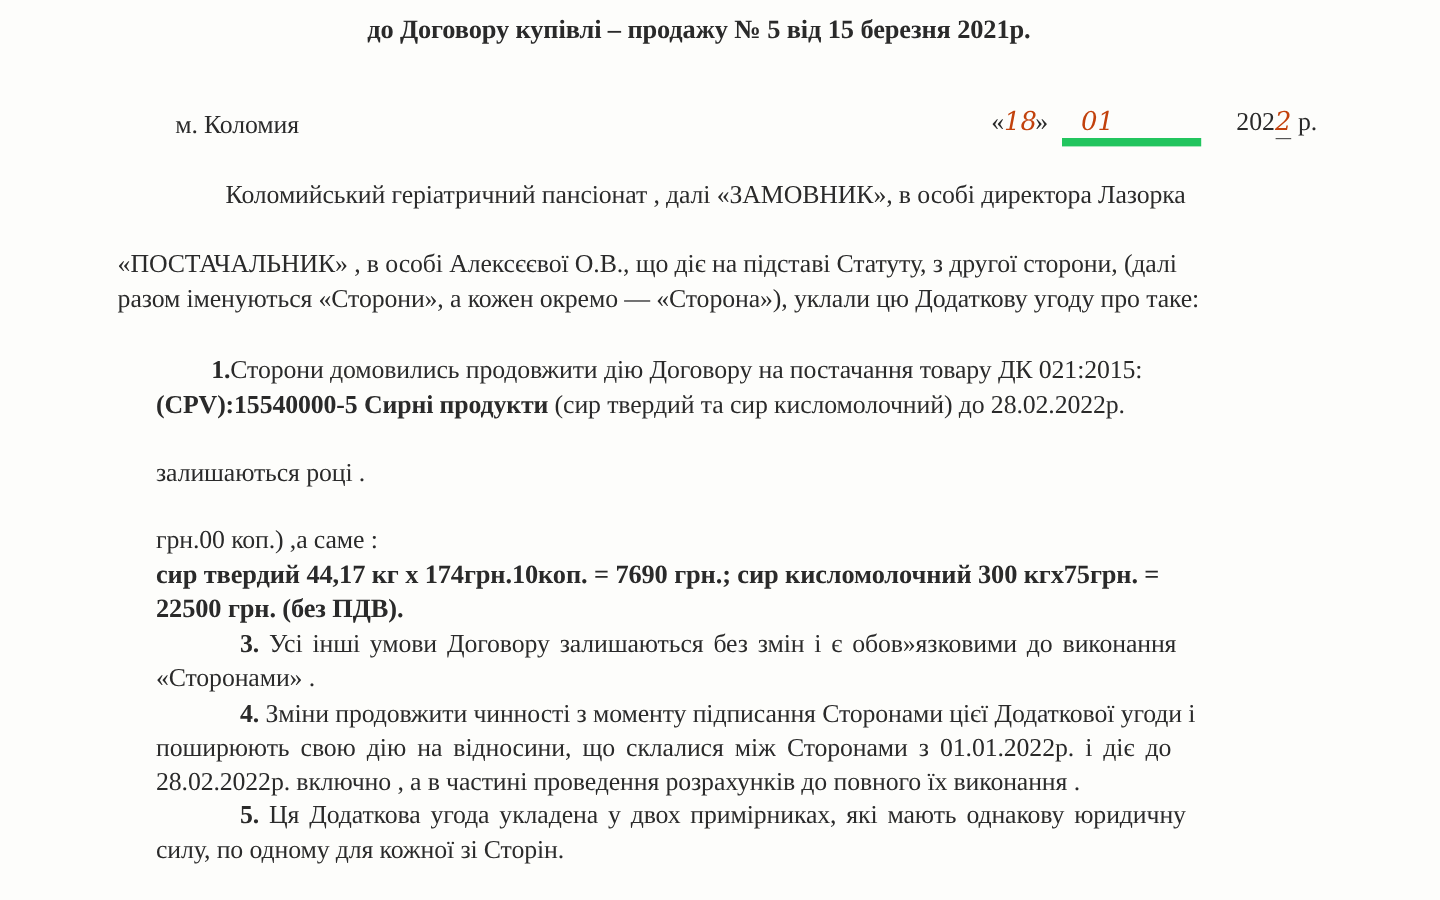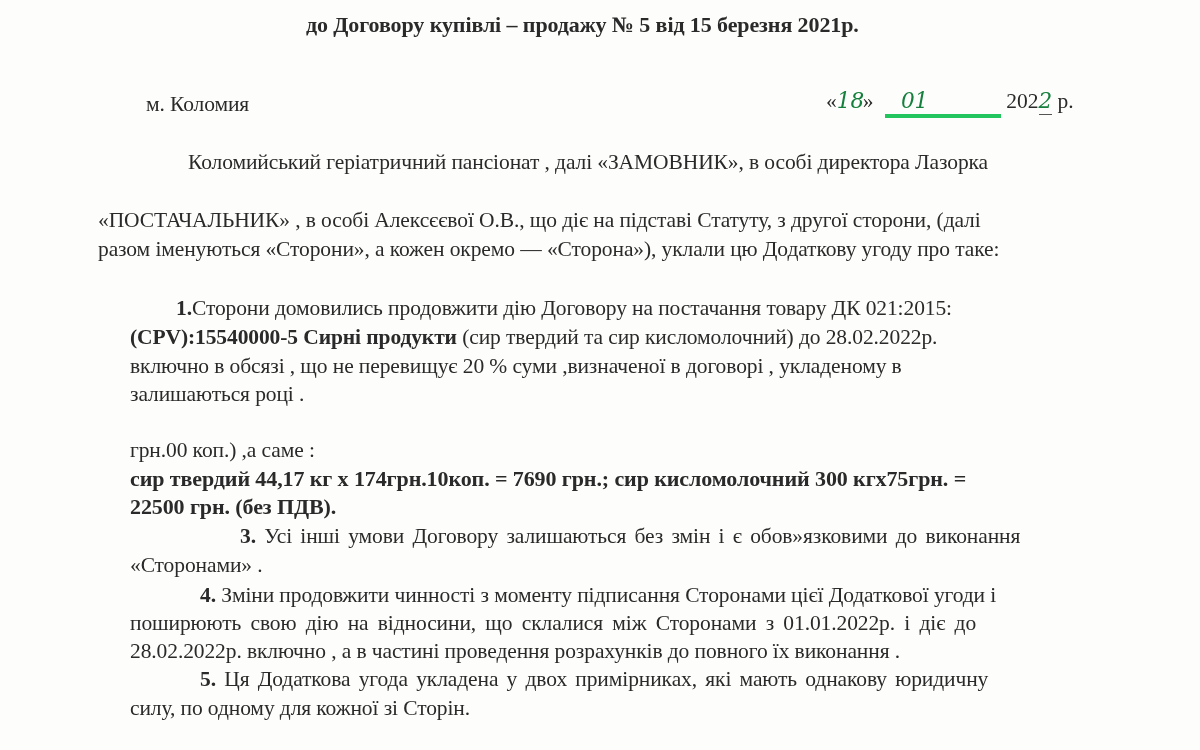--- a/index.html
+++ b/index.html
@@ -16,63 +16,62 @@
     white-space: nowrap;
     font-size: 21.5px;
     line-height: 26px;
     letter-spacing: -0.1px;
   }
   .bold { font-weight: bold; }
   .title { font-size: 22px; font-weight: bold; }
   .hand {
     font-family: "DejaVu Serif", serif;
     font-style: italic;
-    color: #15803d;
+    color: #c2410c;
   }
   .date-block { position: absolute; left: 826px; top: 88px; font-size: 21.5px; line-height: 26px; white-space: nowrap; }
   .date-day { display: inline-block; width: 26px; text-align: center; }
   .date-month {
     display: inline-block; width: 116px; margin-left: 6px;
-    border-bottom: 4px solid #22c55e; text-align: left; padding-left: 16px; box-sizing: border-box;
+    border-bottom: 7px solid #22c55e; text-align: left; padding-left: 16px; box-sizing: border-box;
   }
   .year-digit { display: inline-block; border-bottom: 1px solid #555; }
 </style>
 </head>
 <body>
 
 <div class="page">
 
   <div class="line title" style="left:306px; top:12px;">до Договору  купівлі – продажу № 5  від 15 березня 2021р.</div>
 
   <div class="line" style="left:146px; top:91px;">м. Коломия</div>
 
   <div class="date-block">
     <span>«</span><span class="date-day hand">18</span><span>»</span>
     <span class="date-month hand">01</span>
-    <span style="margin-left:0;">202</span><span class="year-digit hand">2</span><span> р.</span>
+    <span style="margin-left:24px;">202</span><span class="year-digit hand">2</span><span> р.</span>
   </div>
 
   <div class="line" style="left:188px; top:149px;font-family:Liberation Serif, serif;">Коломийський геріатричний пансіонат , далі «ЗАМОВНИК», в особі директора Лазорка</div>
   <div class="line" style="left:98px; top:207px;">«ПОСТАЧАЛЬНИК» , в особі Алексєєвої О.В., що діє на підставі Статуту, з другої сторони, (далі</div>
   <div class="line" style="left:98px; top:236px;">разом іменуються «Сторони», а кожен окремо — «Сторона»), уклали цю Додаткову угоду  про таке:</div>
 
   <div class="line" style="left:176px; top:295px;">
     <span class="bold">1.</span><span>Сторони домовились продовжити дію Договору на постачання товару ДК 021:2015:</span>
   </div>
   <div class="line" style="left:130px; top:324px;">
     <span class="bold">(CPV):15540000-5 Сирні продукти</span><span> (сир твердий та сир кисломолочний) до 28.02.2022р.</span>
   </div>
-  <div class="line" style="left:130px; top:353px;">включно  в обсязі , що не перевищує 20 % суми ,визначеної в договорі , укладеному в</div>
   <div class="line" style="left:130px; top:381px;">залишаються році .</div>
 
   <div class="line" style="left:130px; top:437px;">грн.00 коп.) ,а саме :</div>
   <div class="line bold" style="left:130px; top:466px; font-size:22px;"> сир твердий 44,17 кг х 174грн.10коп. = 7690 грн.; сир кисломолочний 300 кгх75грн. =</div>
   <div class="line bold" style="left:130px; top:494px; font-size:22px;">22500 грн. (без ПДВ).</div>
 
-  <div class="line" style="left:200px; top:523px; width:932px;margin-left:40px;">
+  <div class="line" style="left:200px; top:523px; width:932px;">
     <span class="bold">3.</span><span style="word-spacing:3px;"> Усі інші умови Договору залишаються без змін і є обов»язковими до виконання</span>
   </div>
   <div class="line" style="left:130px; top:552px;">«Сторонами» .</div>
 
   <div class="line" style="left:200px; top:582px;">
     <span class="bold">4.</span><span> Зміни продовжити чинності з моменту підписання Сторонами цієї Додаткової угоди і</span>
   </div>
   <div class="line" style="left:130px; top:610px; word-spacing:4px;">поширюють свою дію на відносини, що склалися між Сторонами з 01.01.2022р. і діє до</div>
   <div class="line" style="left:130px; top:638px;">28.02.2022р. включно , а в частині проведення розрахунків до повного їх виконання .</div>
 

